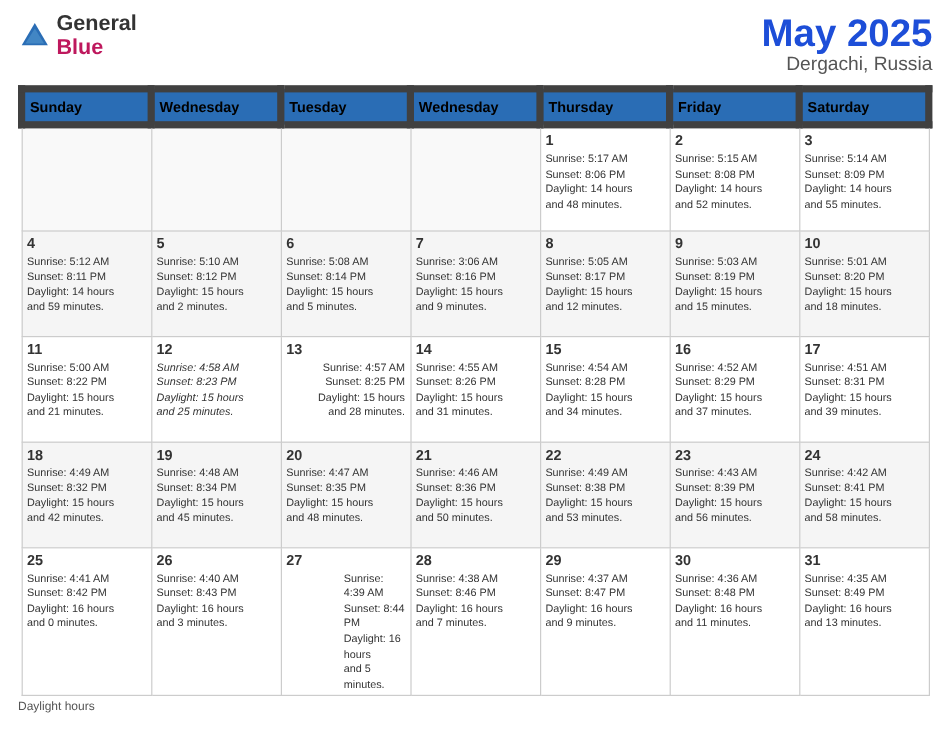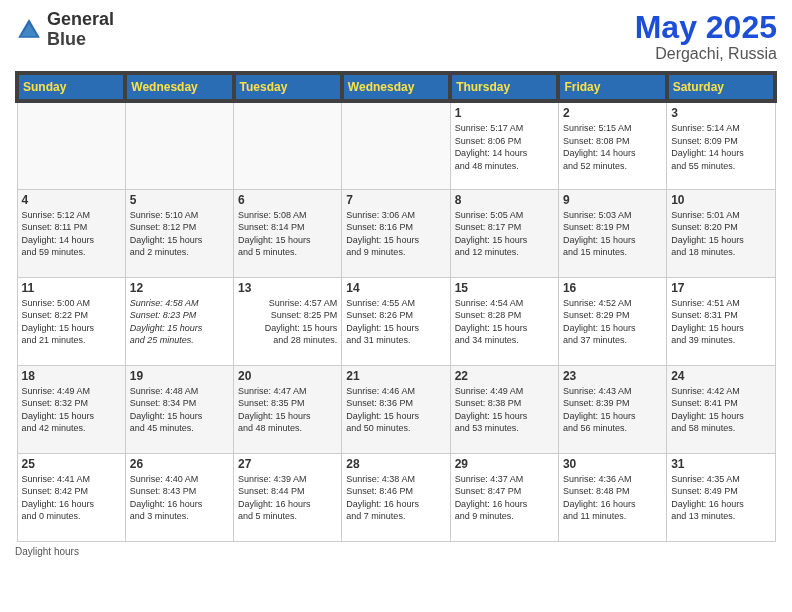--- a/index.html
+++ b/index.html
@@ -27,21 +27,21 @@
       display: flex;
       align-items: center;
       gap: 4px;
     }
     .logo-text {
       font-size: 18px;
       font-weight: bold;
       line-height: 1.1;
     }
     .logo-general { color: #333; }
-    .logo-blue { color: #404040; }
+    .logo-blue { color: #be185d; }
     .logo-icon {
       width: 28px;
       height: 28px;
     }
     .title-block {
       text-align: right;
     }
     .title-month {
       font-size: 32px;
       font-weight: bold;
@@ -54,26 +54,26 @@
     }
     .calendar {
       flex: 1;
       border: 1px solid #ccc;
       border-collapse: collapse;
       width: 100%;
       table-layout: fixed;
     }
     .calendar th {
       background-color: #2a6db5;
-      color: #fde047;
+      color: #000000;
       font-size: 12px;
       font-weight: bold;
       padding: 5px 4px;
       text-align: left;
-      border: 4px solid #404040;
+      border: 6px solid #404040;
     }
     .calendar td {
       border: 1px solid #ccc;
       vertical-align: top;
       padding: 3px 4px;
       font-size: 9.5px;
       color: #333;
       height: 88px;
     }
     .calendar td.empty {
@@ -326,21 +326,21 @@
           </td>
           <td>
             <span class="day-num">26</span>
             <div class="day-info" style="white-space: pre-line;">Sunrise: 4:40 AM
 Sunset: 8:43 PM
 Daylight: 16 hours
 and 3 minutes.</div>
           </td>
           <td>
             <span class="day-num">27</span>
-            <div class="day-info" style="white-space: pre-line;">Sunrise: 4:39 AM
+            <div class="day-info" style="white-space: pre-line; margin-left: 48px;">Sunrise: 4:39 AM
 Sunset: 8:44 PM
 Daylight: 16 hours
 and 5 minutes.</div>
           </td>
           <td>
             <span class="day-num">28</span>
             <div class="day-info" style="white-space: pre-line;">Sunrise: 4:38 AM
 Sunset: 8:46 PM
 Daylight: 16 hours
 and 7 minutes.</div>

